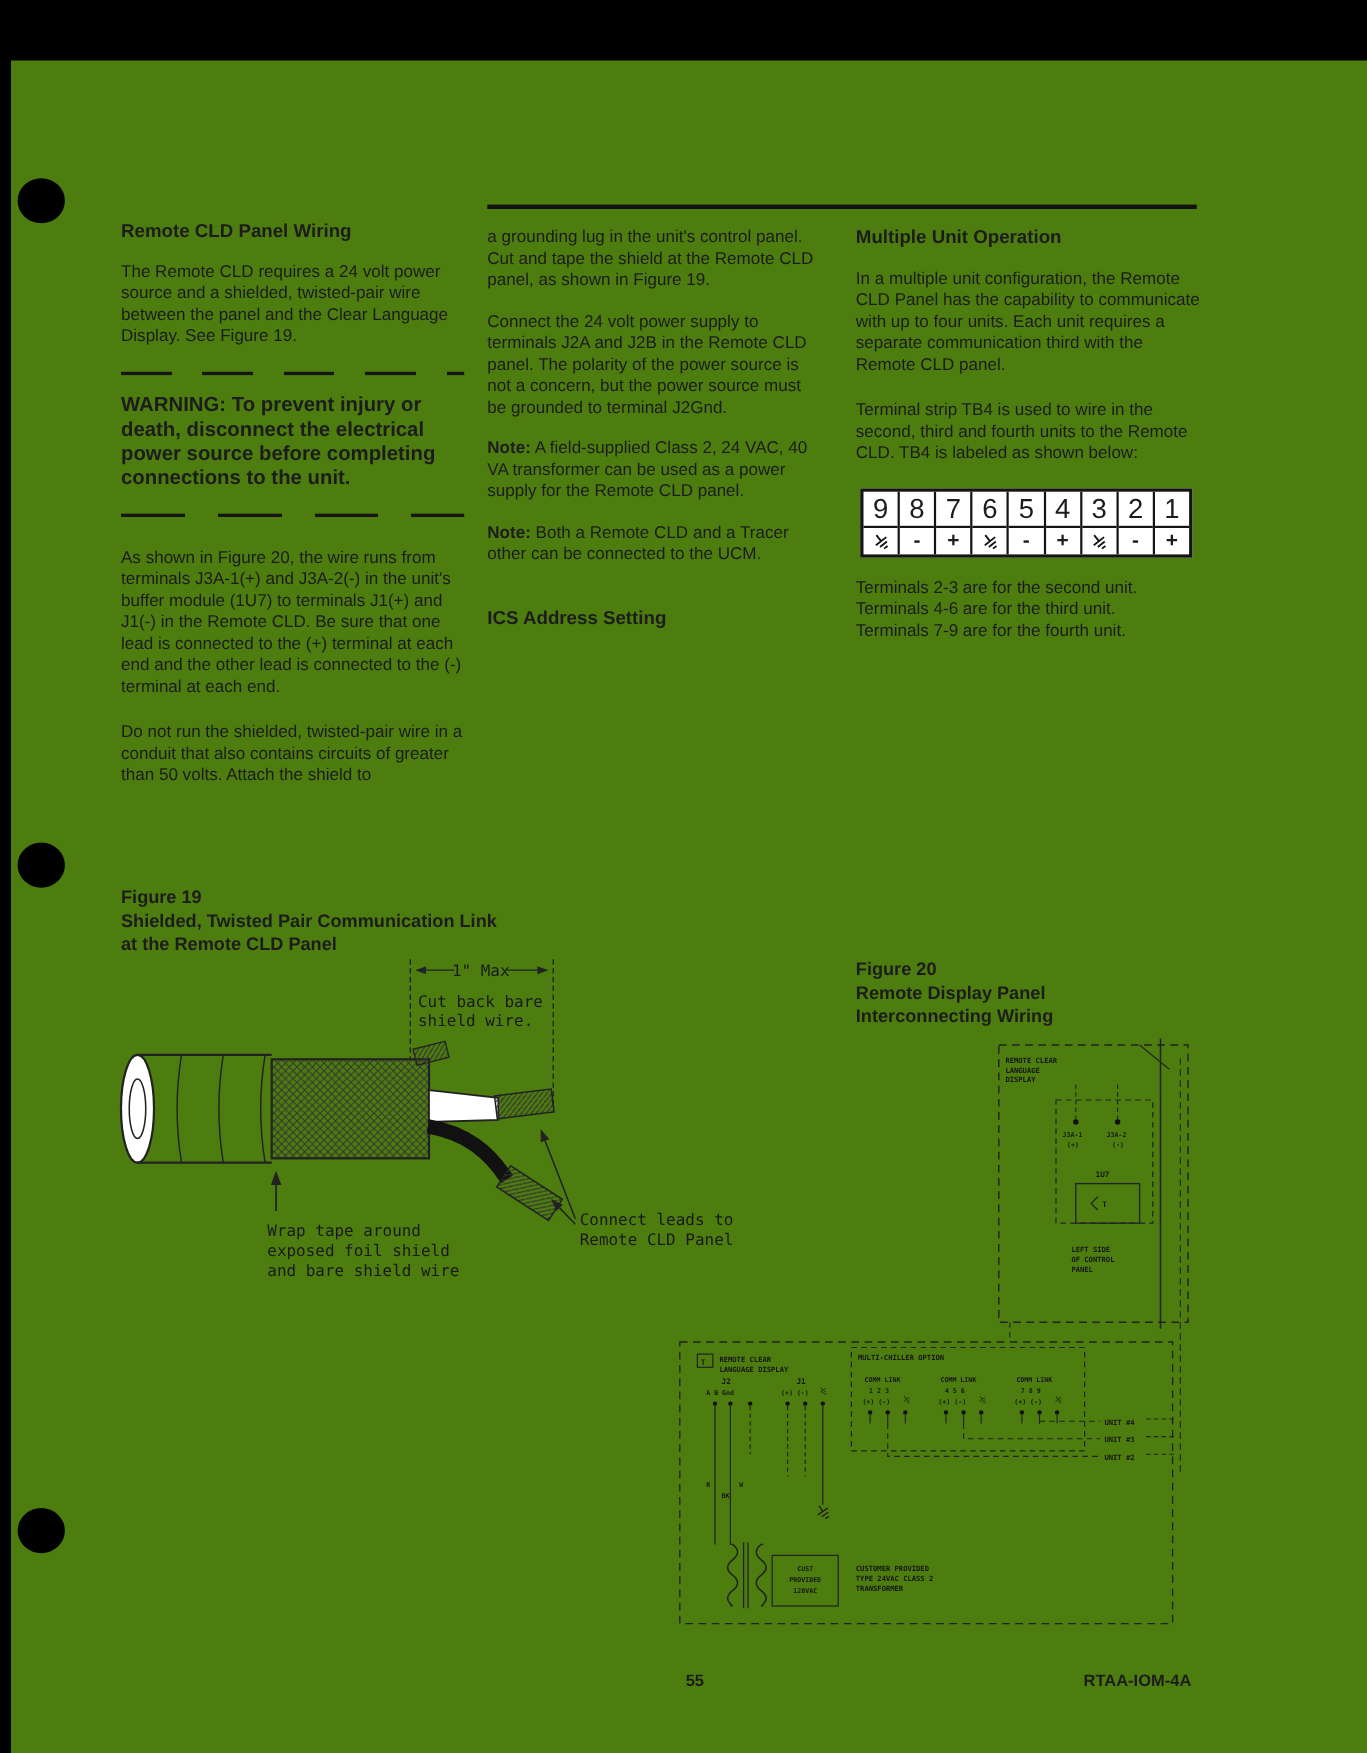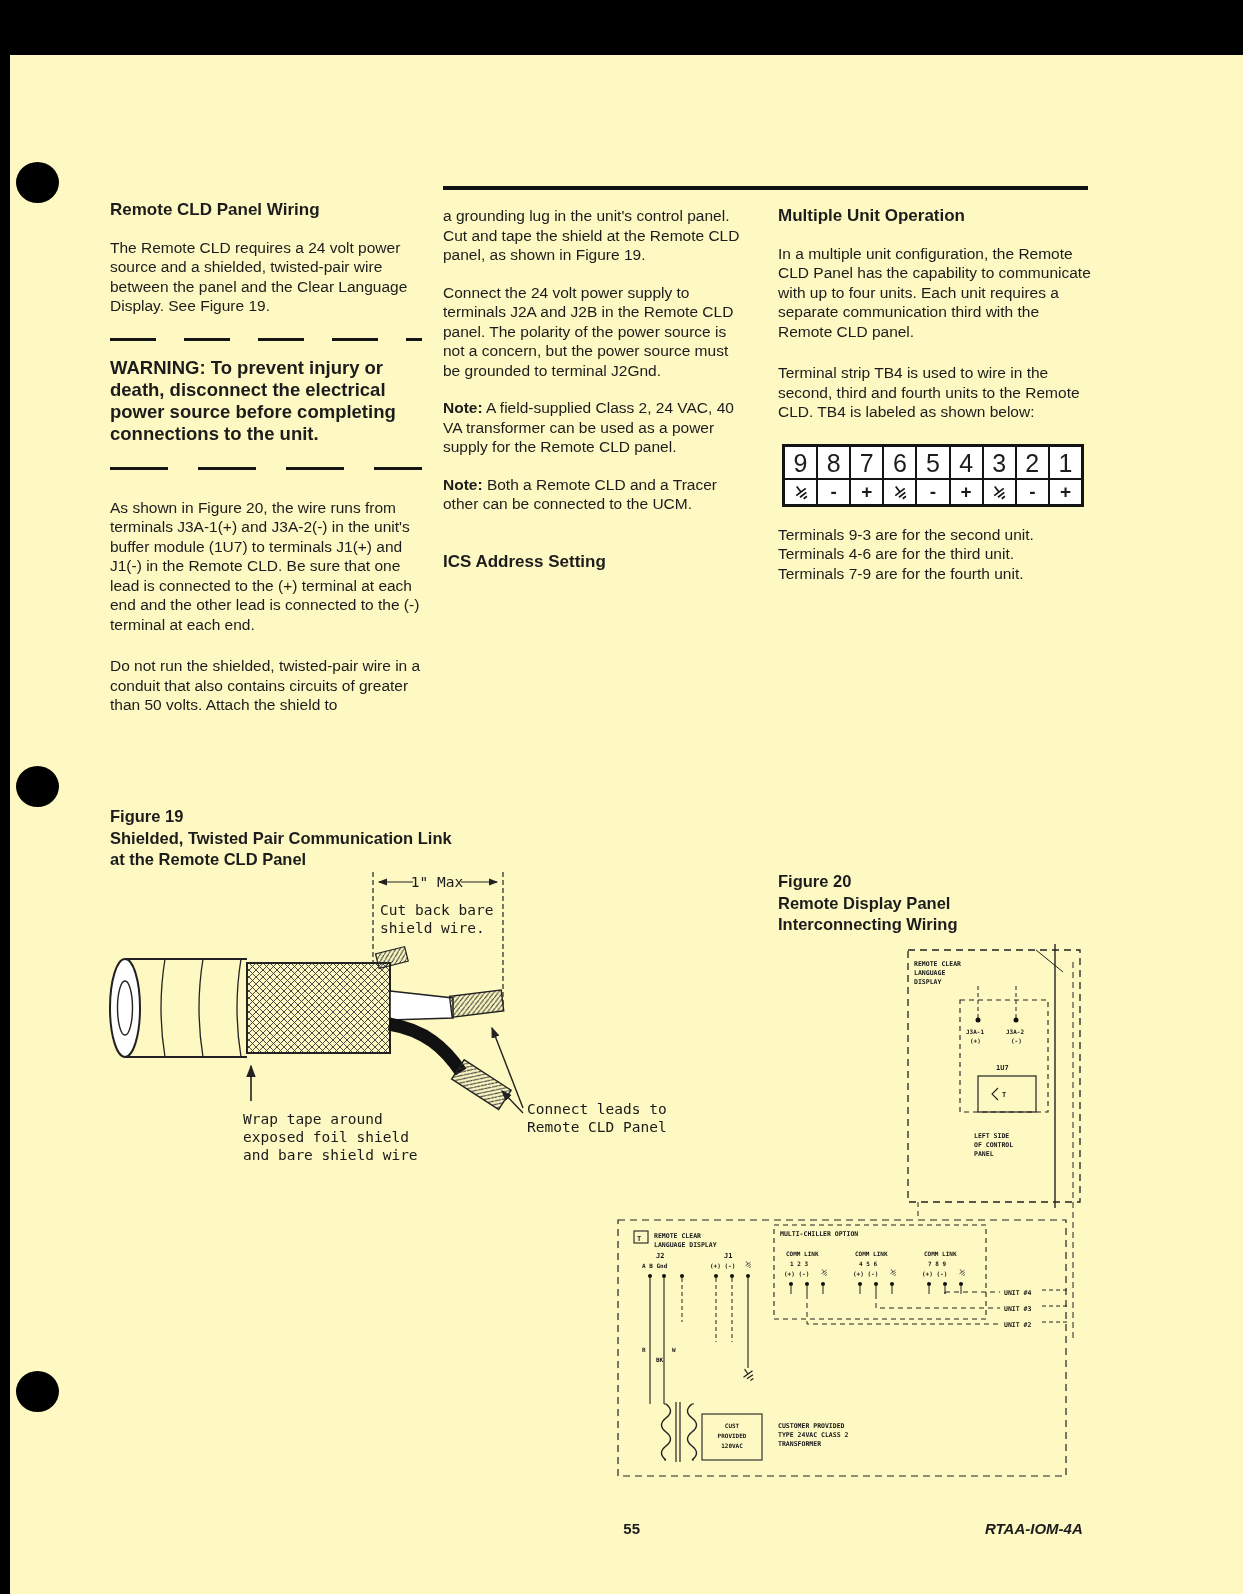--- a/index.html
+++ b/index.html
@@ -1,19 +1,19 @@
 <!DOCTYPE html>
 <html><head>
 <meta charset="utf-8">
 <style>
   * { margin:0; padding:0; box-sizing:border-box; }
   html,body { background:#9a9a9a; }
   .page {
     position:relative; width:1243px; height:1594px; margin:0 auto;
-    background:#fef9c3; overflow:hidden;
+    background:#4d7c0f; overflow:hidden;
     font-family:"Liberation Sans", sans-serif; color:#1c1c1c;
   }
   
   .scan-top { position:absolute; top:0; left:0; width:1243px; height:55px; background:#000; }
   .scan-left { position:absolute; top:0; left:0; width:10px; height:1594px; background:#000; }
   .hole { position:absolute; left:16px; width:43px; height:41px; background:#000; border-radius:50%; }
   .hole.h1 { top:162px; } .hole.h2 { top:766px; } .hole.h3 { top:1371px; }
 
   .top-rule { position:absolute; left:443px; top:186px; width:645px; height:3.5px; background:#121212; }
 
@@ -49,21 +49,21 @@
 
   .fig19-art { position:absolute; left:95px; top:858px; }
   .fig20-art { position:absolute; left:608px; top:922px; }
 
   .figtext { font:14.5px "DejaVu Sans Mono", monospace; fill:#1a1a1a; }
   .t7  { font:bold 7px "DejaVu Sans Mono", monospace; fill:#161616; }
   .t65 { font:bold 6.5px "DejaVu Sans Mono", monospace; fill:#161616; }
   .t6  { font:bold 6px "DejaVu Sans Mono", monospace; fill:#161616; }
 
   .footer-page { position:absolute; left:560px; top:1520px; width:80px; text-align:right; font-size:15px; font-weight:bold; }
-  .footer-doc { position:absolute; left:985px; top:1520px; font-size:15px; font-weight:bold;font-style:italic; }
+  .footer-doc { position:absolute; left:985px; top:1520px; font-size:15px; font-weight:bold; }
 </style>
 </head>
 <body>
 
 <div class="page">
 
   <div class="scan-top"></div>
   <div class="scan-left"></div>
   <div class="hole h1"></div>
   <div class="hole h2"></div>
@@ -142,21 +142,21 @@
         </div>
         <div class="tb4-col">
           <div class="tb4-n">2</div>
           <div class="tb4-s">-</div>
         </div>
         <div class="tb4-col">
           <div class="tb4-n">1</div>
           <div class="tb4-s">+</div>
         </div>
       </div>
-    <div class="unit-note">Terminals 9-3 are for the second unit.</div>
+    <div class="unit-note">Terminals 2-3 are for the second unit.</div>
     <div class="unit-note">Terminals 4-6 are for the third unit.</div>
     <div class="unit-note">Terminals 7-9 are for the fourth unit.</div>
   </div>
 
   <div class="fig-head fig19-head">
     <div>Figure 19</div>
     <div>Shielded, Twisted Pair Communication Link</div>
     <div>at the Remote CLD Panel</div>
   </div>
 

